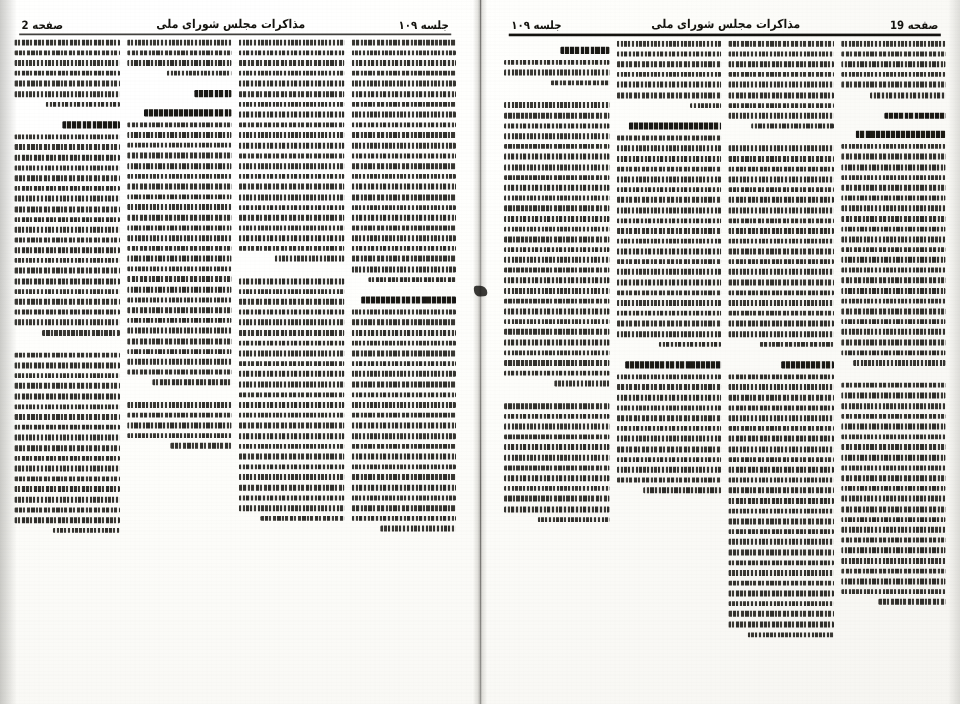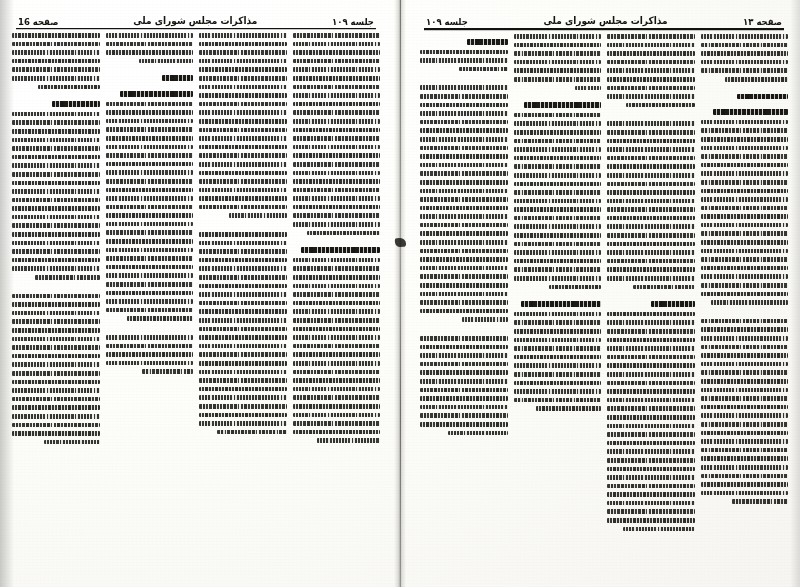--- a/index.html
+++ b/index.html
@@ -129,21 +129,21 @@
 </style>
 </head>
 <body>
 
 <div id="scan"></div>
 
 <div class="spread">
 
   <div class="page page-left">
     <div class="runhead">
-      <span class="rh-item">صفحه ۱۳</span>
+      <span class="rh-item">صفحه 19</span>
       <span class="rh-item rh-center">مذاکرات مجلس شورای ملی</span>
       <span class="rh-item">جلسه ۱۰۹</span>
     </div>
     <div class="rule"></div>
 
     <div class="cols">
 
       <div class="col">
         <div class="blk">
           <div class="ln"></div>
@@ -387,21 +387,21 @@
 
   <div class="gutter">
     <div class="gutter-line"></div>
     <div class="gutter-blot"></div>
   </div>
 
   <div class="page page-right">
     <div class="runhead">
       <span class="rh-item">جلسه ۱۰۹</span>
       <span class="rh-item rh-center">مذاکرات مجلس شورای ملی</span>
-      <span class="rh-item">صفحه 16</span>
+      <span class="rh-item">صفحه 2</span>
     </div>
     <div class="rule thin"></div>
 
     <div class="cols">
 
       <div class="col">
         <div class="blk">
           <div class="ln v2"></div>
             <div class="ln"></div>
             <div class="ln v3"></div>

